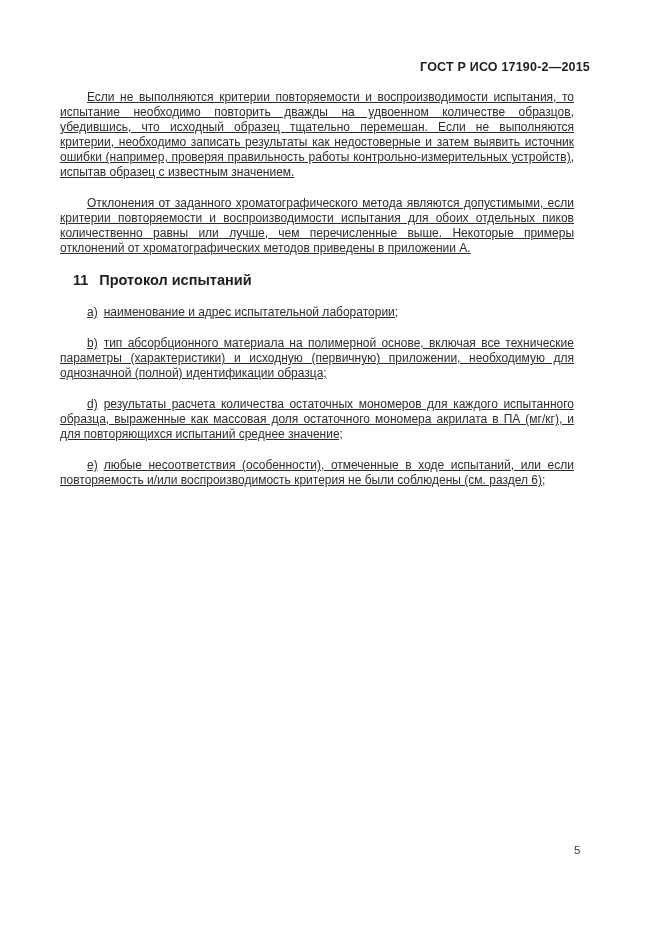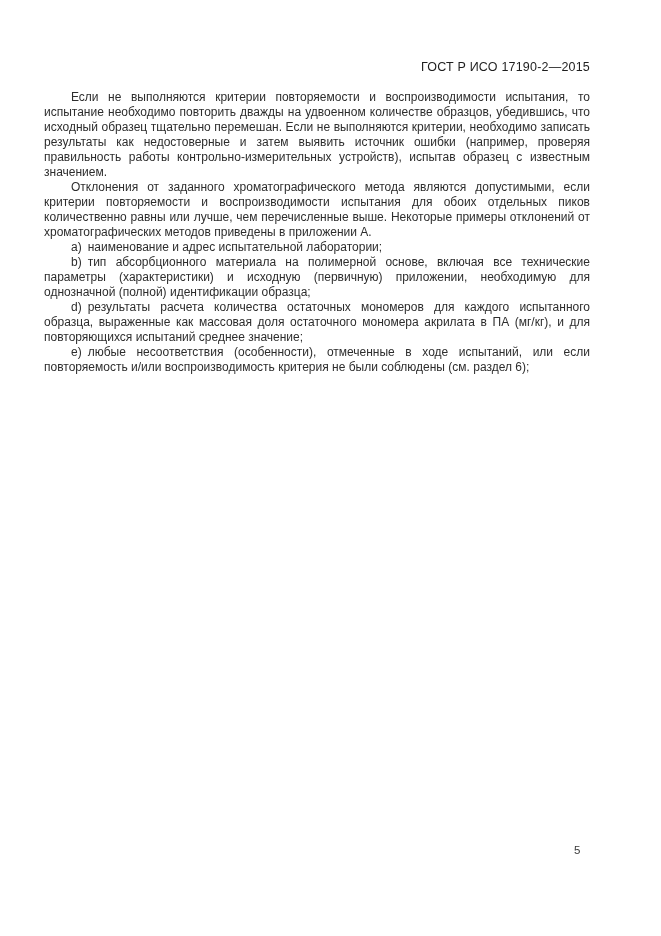--- a/index.html
+++ b/index.html
@@ -16,34 +16,35 @@
     overflow: hidden;
   }
   .page-content {
     position: absolute;
     left: 44px;
     top: 60px;
     width: 546px;
   }
   .doc-header {
     text-align: right;
-    font-weight: normal;
+    font-weight: bold;
     font-size: 12.5px;
     line-height: 14px;
     color: #1e1e1e;
     letter-spacing: 0.2px;
     margin: 0 0 16px 0;
   }
   .par {
-    margin: 0;
+    margin: 16px;
     font-size: 12px;
     line-height: 15px;
     text-align: justify;
     text-indent: 27px;
     color: #2d2d2d;
+    text-decoration: underline;
   }
   .section-heading {
     font-size: 14.5px;
     line-height: 17px;
     font-weight: bold;
     color: #1e1e1e;
     margin: 10px 0 10px 0;
     padding-left: 29px;
   }
   .section-heading .sec-num {
@@ -65,20 +66,21 @@
 <body>
 
 <div class="page-content">
 
   <div class="doc-header">ГОСТ Р ИСО 17190-2—2015</div>
 
   <p class="par">Если не выполняются критерии повторяемости и воспроизводимости испытания, то испытание необходимо повторить дважды на удвоенном количестве образцов, убедившись, что исходный образец тщательно перемешан. Если не выполняются критерии, необходимо записать результаты как недостоверные и затем выявить источник ошибки (например, проверяя правильность работы контрольно-измерительных устройств), испытав образец с известным значением.</p>
 
   <p class="par">Отклонения от заданного хроматографического метода являются допустимыми, если критерии повторяемости и воспроизводимости испытания для обоих отдельных пиков количественно равны или лучше, чем перечисленные выше. Некоторые примеры отклонений от хроматографических методов приведены в приложении А.</p>
 
+  <h2 class="section-heading"><span class="sec-num">11</span><span>Протокол испытаний</span></h2>
 
 
   <div>
 
     <p class="par"><span class="list-label">a)</span><span>наименование и адрес испытательной лаборатории;</span></p>
 
     <p class="par"><span class="list-label">b)</span><span>тип абсорбционного материала на полимерной основе, включая все технические параметры (характеристики) и исходную (первичную) приложении, необходимую для однозначной (полной) идентификации образца;</span></p>
 
 
     <p class="par"><span class="list-label">d)</span><span>результаты расчета количества остаточных мономеров для каждого испытанного образца, выраженные как массовая доля остаточного мономера акрилата в ПА (мг/кг), и для повторяющихся испытаний среднее значение;</span></p>

